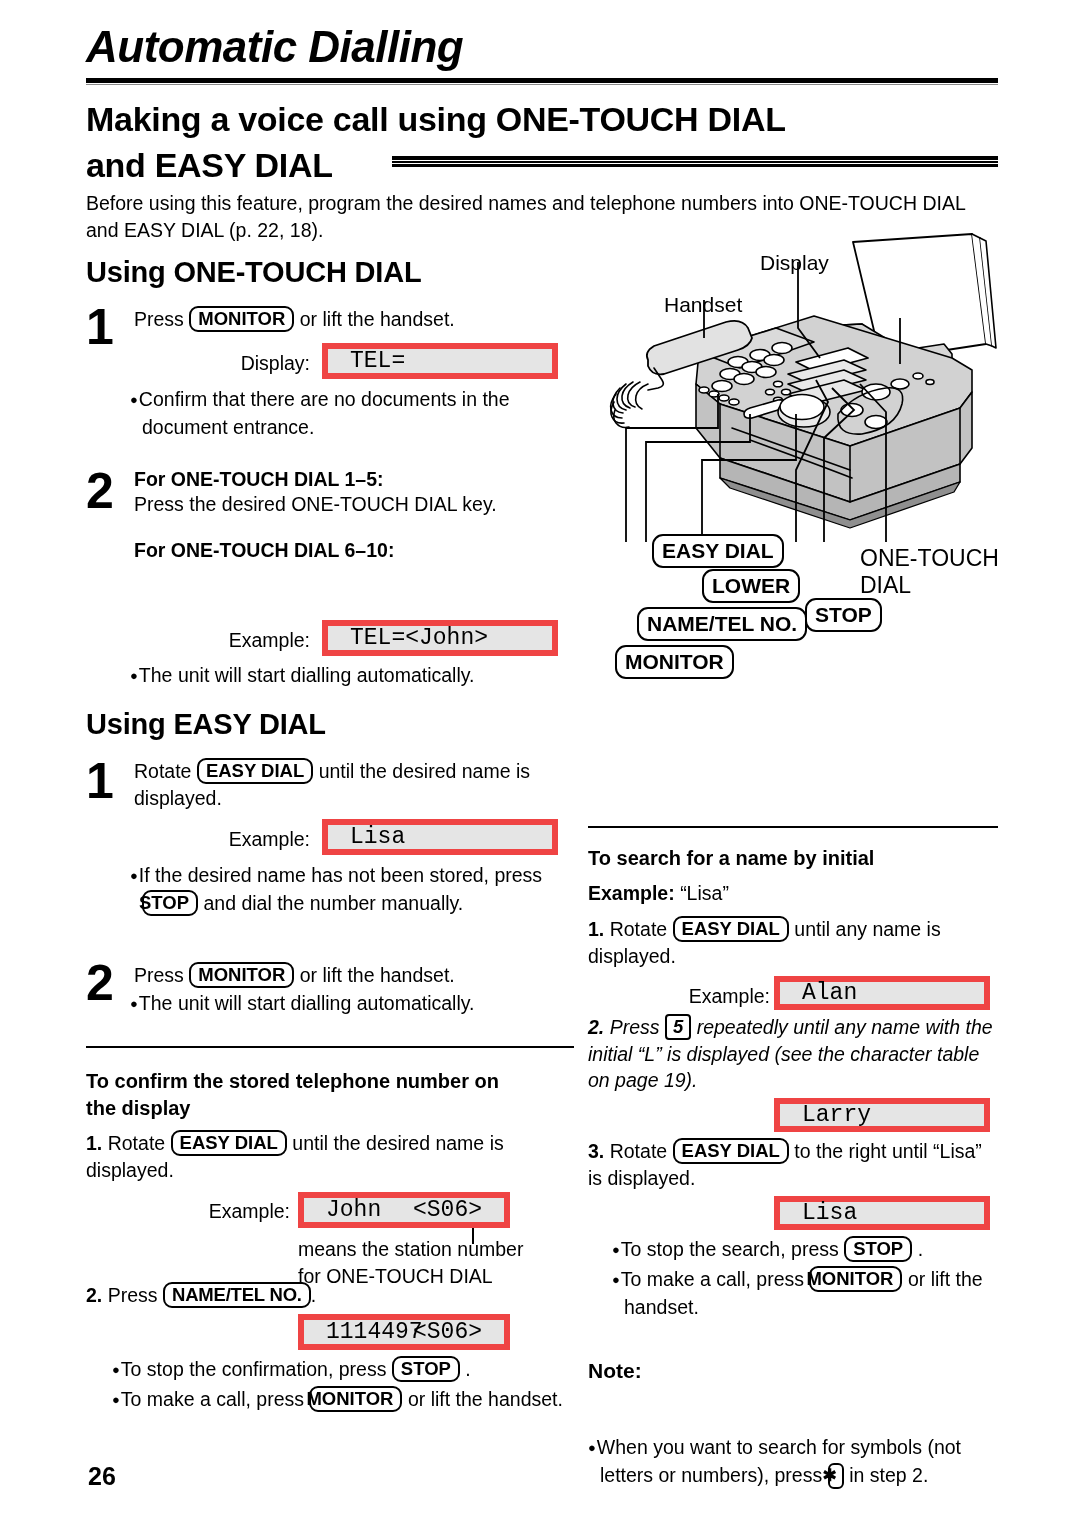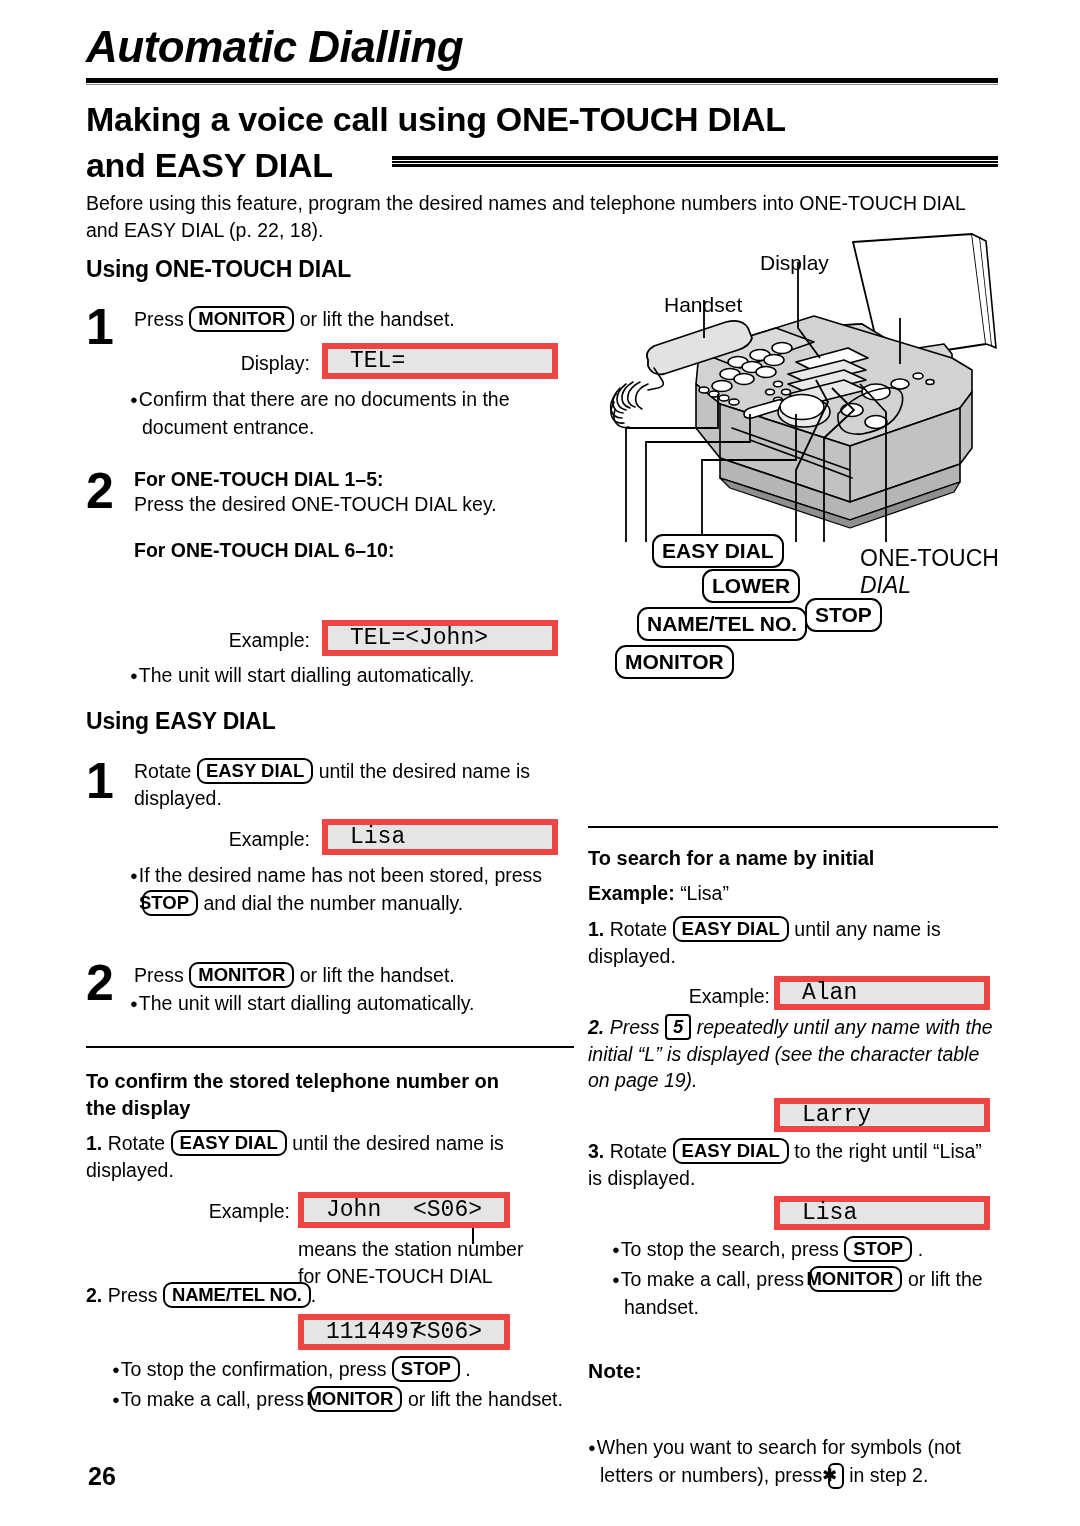--- a/index.html
+++ b/index.html
@@ -77,21 +77,21 @@
   #intro-text {
     position: absolute;
     left: 86px; top: 190px;
     width: 912px;
     font-size: 19.5px;
     line-height: 27px;
   }
 
   
   .h2 {
-    font-size: 23px;
+    font-size: 29px;
     font-weight: bold;
     letter-spacing: -0.2px;
   }
   .h3 {
     font-size: 19.5px;
     font-weight: bold;
     line-height: 26px;
   }
   .body {
     font-size: 19.5px;
@@ -319,21 +319,21 @@
 
   <div class="ill-label" style="left:760px; top:250px;">Display</div>
   <div class="ill-label" style="left:664px; top:292px;">Handset</div>
 
   <div class="callout-key" style="left:652px; top:534px;">EASY DIAL</div>
   <div class="callout-key" style="left:702px; top:569px;">LOWER</div>
   <div class="callout-key" style="left:637px; top:607px;">NAME/TEL NO.</div>
   <div class="callout-key" style="left:615px; top:645px;">MONITOR</div>
   <div class="callout-key" style="left:805px; top:598px;">STOP</div>
   <div class="callout-plain" style="left:860px; top:544px;">ONE-TOUCH</div>
-  <div class="callout-plain" style="left:860px; top:571px;font-style:italic;">DIAL</div>
+  <div class="callout-plain" style="left:860px; top:571px;">DIAL</div>
 
   <div class="h2" style="position:absolute; left:86px; top:256px;">Using ONE-TOUCH DIAL</div>
 
   <div class="stepnum" style="left:86px; top:302px;">1</div>
   <div class="body" style="position:absolute; left:134px; top:306px; width:420px;">
     <span>Press</span>
     <span class="key">MONITOR</span>
     <span>or lift the handset.</span>
   </div>
 

